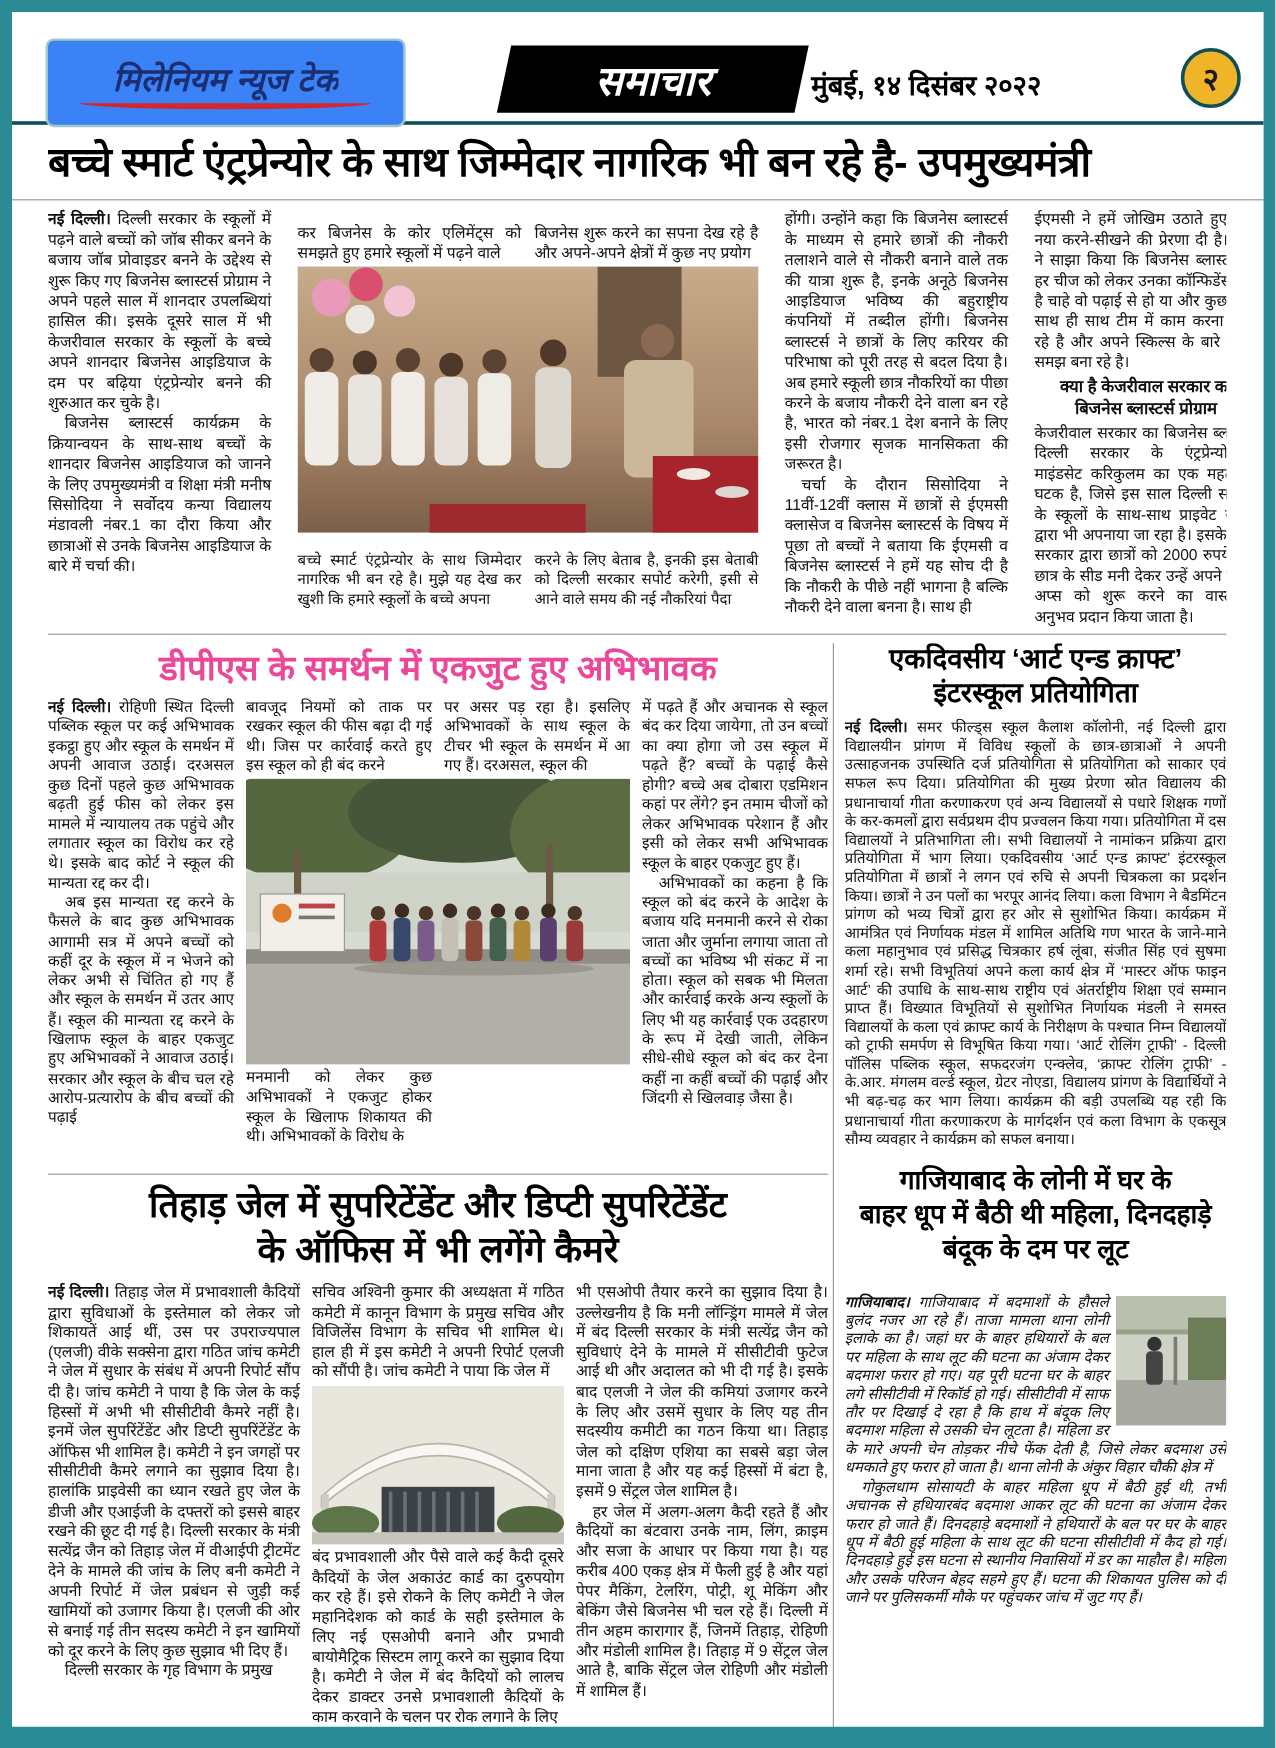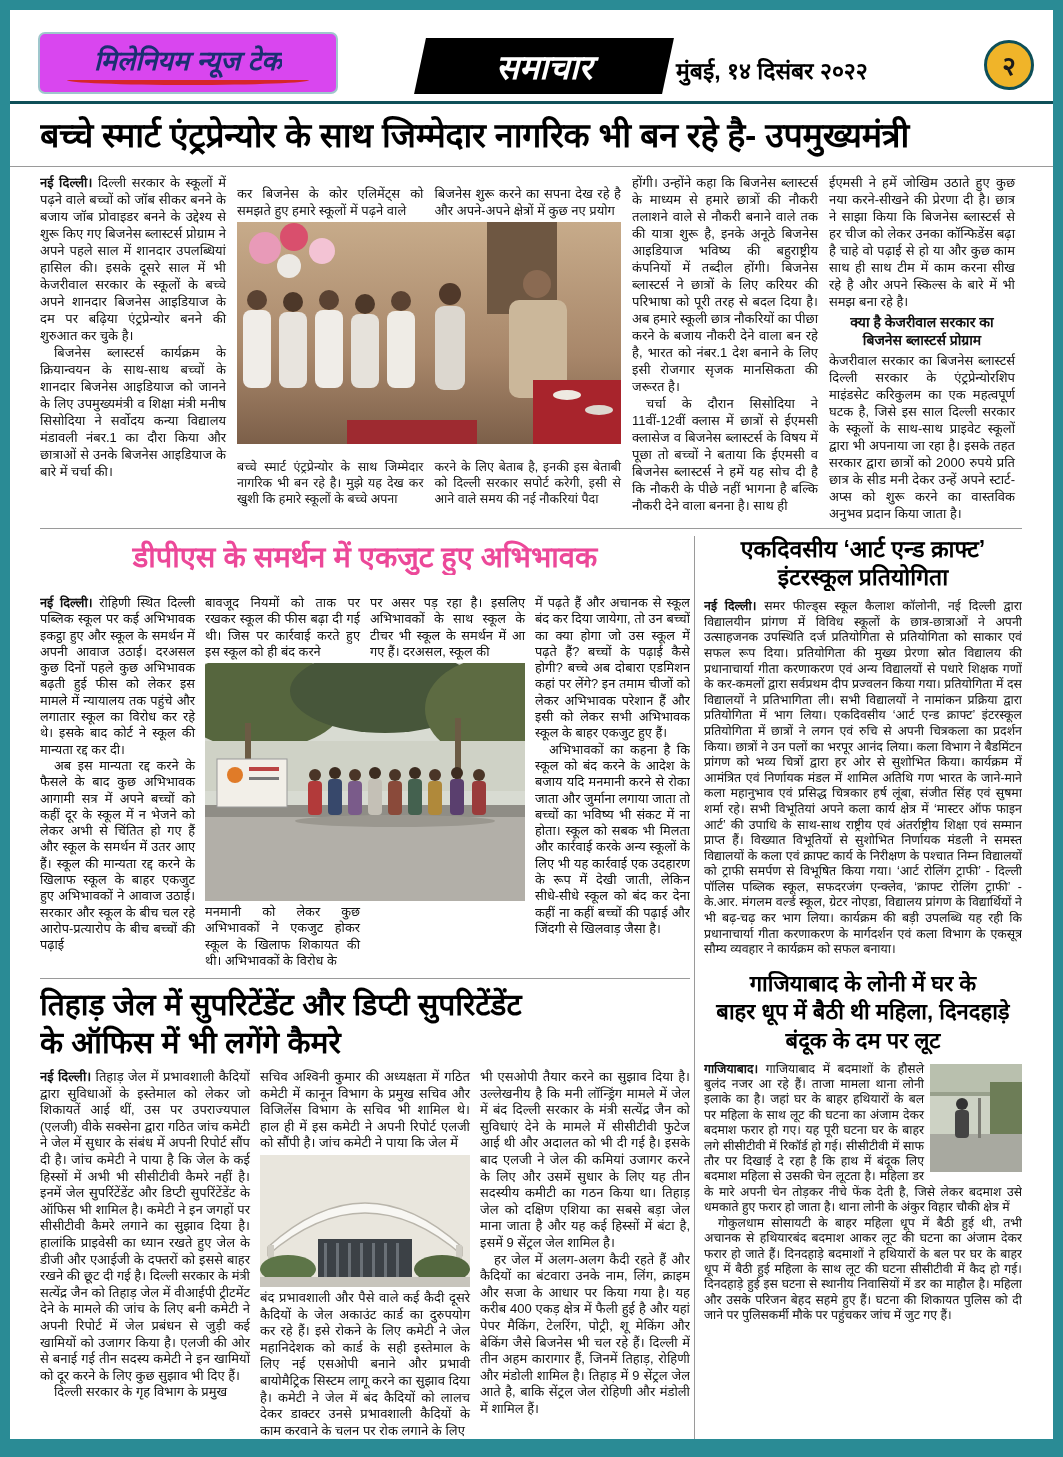--- a/index.html
+++ b/index.html
@@ -6,78 +6,78 @@
   html,body { background:#d8d8d8; }
   .page {
     position:relative; width:1063px; height:1457px; margin:0 auto;
     background:#ffffff; overflow:hidden;
     font-family:"Liberation Sans","DejaVu Sans",sans-serif;
     color:#111;
   }
   .frame { position:absolute; inset:0; border:10px solid #2a8b95; border-bottom-width:18px; pointer-events:none; z-index:9; }
 
   
-  .logo-box { position:absolute; left:38px; top:32px; width:300px; height:62px; background:#d946ef;
+  .logo-box { position:absolute; left:38px; top:32px; width:300px; height:74px; background:#3b82f6;
     border:2px solid #9fc7cc; border-radius:7px; display:flex; flex-direction:column; align-items:center; justify-content:center; z-index:2;}
   .logo-text { font-size:27px; font-weight:bold; font-style:italic; color:#1b2f72; white-space:nowrap; overflow:hidden; max-width:290px;}
   .logo-swoosh { width:82%; height:5px; background:#d6252b; border-radius:0 0 50% 50% / 0 0 100% 100%; margin-top:2px; }
   .masthead { position:absolute; left:420px; top:38px; width:248px; height:56px; background:#000;
     transform:skewX(-12deg); display:flex; align-items:center; justify-content:center; z-index:2;}
   .masthead-text { transform:skewX(12deg); font-style:italic; font-weight:bold; font-size:34px; color:#fff; white-space:nowrap;}
   .date-line { position:absolute; left:676px; top:54px; width:300px; font-size:23px; font-weight:bold; color:#000; white-space:nowrap; z-index:2;}
   .page-badge { position:absolute; left:984px; top:40px; width:50px; height:50px; border-radius:50%;
     background:#f0b429; border:3px solid #0e4f58; display:flex; align-items:center; justify-content:center;
     font-size:26px; font-weight:bold; color:#1a1a1a; z-index:2;}
   .header-rule { position:absolute; left:10px; right:10px; top:101px; height:3px; background:#0e4f58; }
 
   
   .lead-headline { position:absolute; left:40px; top:111px; width:982px; height:50px; overflow:hidden;
     font-size:34px; font-weight:bold; color:#000; white-space:nowrap; letter-spacing:-0.3px;}
   .headline-rule { position:absolute; left:10px; right:10px; top:166px; height:1px; background:#9a9a9a; }
   .lead-body { position:absolute; left:40px; top:174px; width:982px; height:348px; overflow:hidden;
-    display:flex; gap:11px; font-size:13px; line-height:17px; text-align:justify; }
+    display:flex; gap:22px; font-size:13px; line-height:17px; text-align:justify; }
   .lead-col { width:186px; flex:0 0 auto; }
   .lead-mid { width:384px; flex:0 0 auto; }
   .mid-toprow,.mid-caprow { display:flex; gap:11px; }
   .mid-top,.mid-cap { width:186.5px;margin-top:11px; }
   .photo { display:block; width:100%; overflow:hidden; background:#ccc; }
   .lead-photo { height:222px; margin:3px 0 4px 0; }
   .photo-caption { font-size:12.5px; line-height:16px; }
   .para + .para { text-indent:14px; }
   .dl { font-weight:bold; }
   .col-subhead { font-weight:bold; text-align:center; font-size:14px; line-height:18px; margin:3px 0; }
 
   
   .sec-rule { position:absolute; left:40px; width:982px; top:528px; height:1px; background:#9a9a9a; }
   .left-rule2 { position:absolute; left:40px; width:650px; top:978px; height:1px; background:#9a9a9a; }
   .vert-rule { position:absolute; left:694px; top:536px; width:1px; height:906px; background:#9a9a9a; }
 
   
   .section2-left { position:absolute; left:40px; top:536px; width:650px; }
   .dps-headline { font-size:29px; font-weight:bold; color:#ec4899; text-align:center; white-space:nowrap; overflow:hidden; }
-  .dps-body { margin-top:20px; display:flex; gap:10px; font-size:12.8px; line-height:16.3px; text-align:justify; height:394px; overflow:hidden; }
+  .dps-body { margin-top:6px; display:flex; gap:10px; font-size:12.8px; line-height:16.3px; text-align:justify; height:394px; overflow:hidden; }
   .dps-col { width:155px; flex:0 0 auto; }
   .dps-mid { width:320px; flex:0 0 auto; }
   .dps-midrow { display:flex; gap:10px; }
   .dps-midcol { width:155px; }
   .dps-photo { height:238px; margin:3px 0; }
 
   
   .section3-left { position:absolute; left:40px; top:986px; width:650px; }
-  .tihar-headline { font-size:30px; font-weight:bold; color:#000; line-height:1.25; white-space:nowrap; overflow:hidden; }
+  .tihar-headline { font-size:30px; font-weight:bold; color:#000; text-align:center; line-height:1.25; white-space:nowrap; overflow:hidden; }
   .tihar-body { margin-top:8px; display:flex; gap:10px; font-size:13px; line-height:16.6px; text-align:justify; height:372px; overflow:hidden; }
   .tihar-col { width:210px; flex:0 0 auto; }
   .tihar-photo { height:132px; margin:3px 0; }
 
   
   .right-col { position:absolute; left:704px; top:536px; width:318px; height:906px; overflow:hidden; }
   .ac-headline { font-size:23px; font-weight:bold; color:#000; text-align:center; line-height:1.2; white-space:nowrap; overflow:hidden; }
   .ac-body { margin-top:8px; font-size:12.4px; line-height:15.6px; text-align:justify; }
   .gz-headline { margin-top:12px; font-size:22px; font-weight:bold; color:#000; text-align:center; line-height:1.3; white-space:nowrap; overflow:hidden; }
-  .gz-body { margin-top:6px; font-size:12.3px; line-height:15.4px; text-align:justify; }
+  .gz-body { margin-top:22px; font-size:12.3px; line-height:15.4px; text-align:justify;font-style:italic; }
   .gz-photo { float:right; width:92px; height:108px; margin:2px 0 4px 6px; }
 </style>
 </head>
 <body>
 
 <div class="page">
   <div class="frame"></div>
 
   <div class="logo-box">
     <div class="logo-text">मिलेनियम न्यूज टेक</div>

